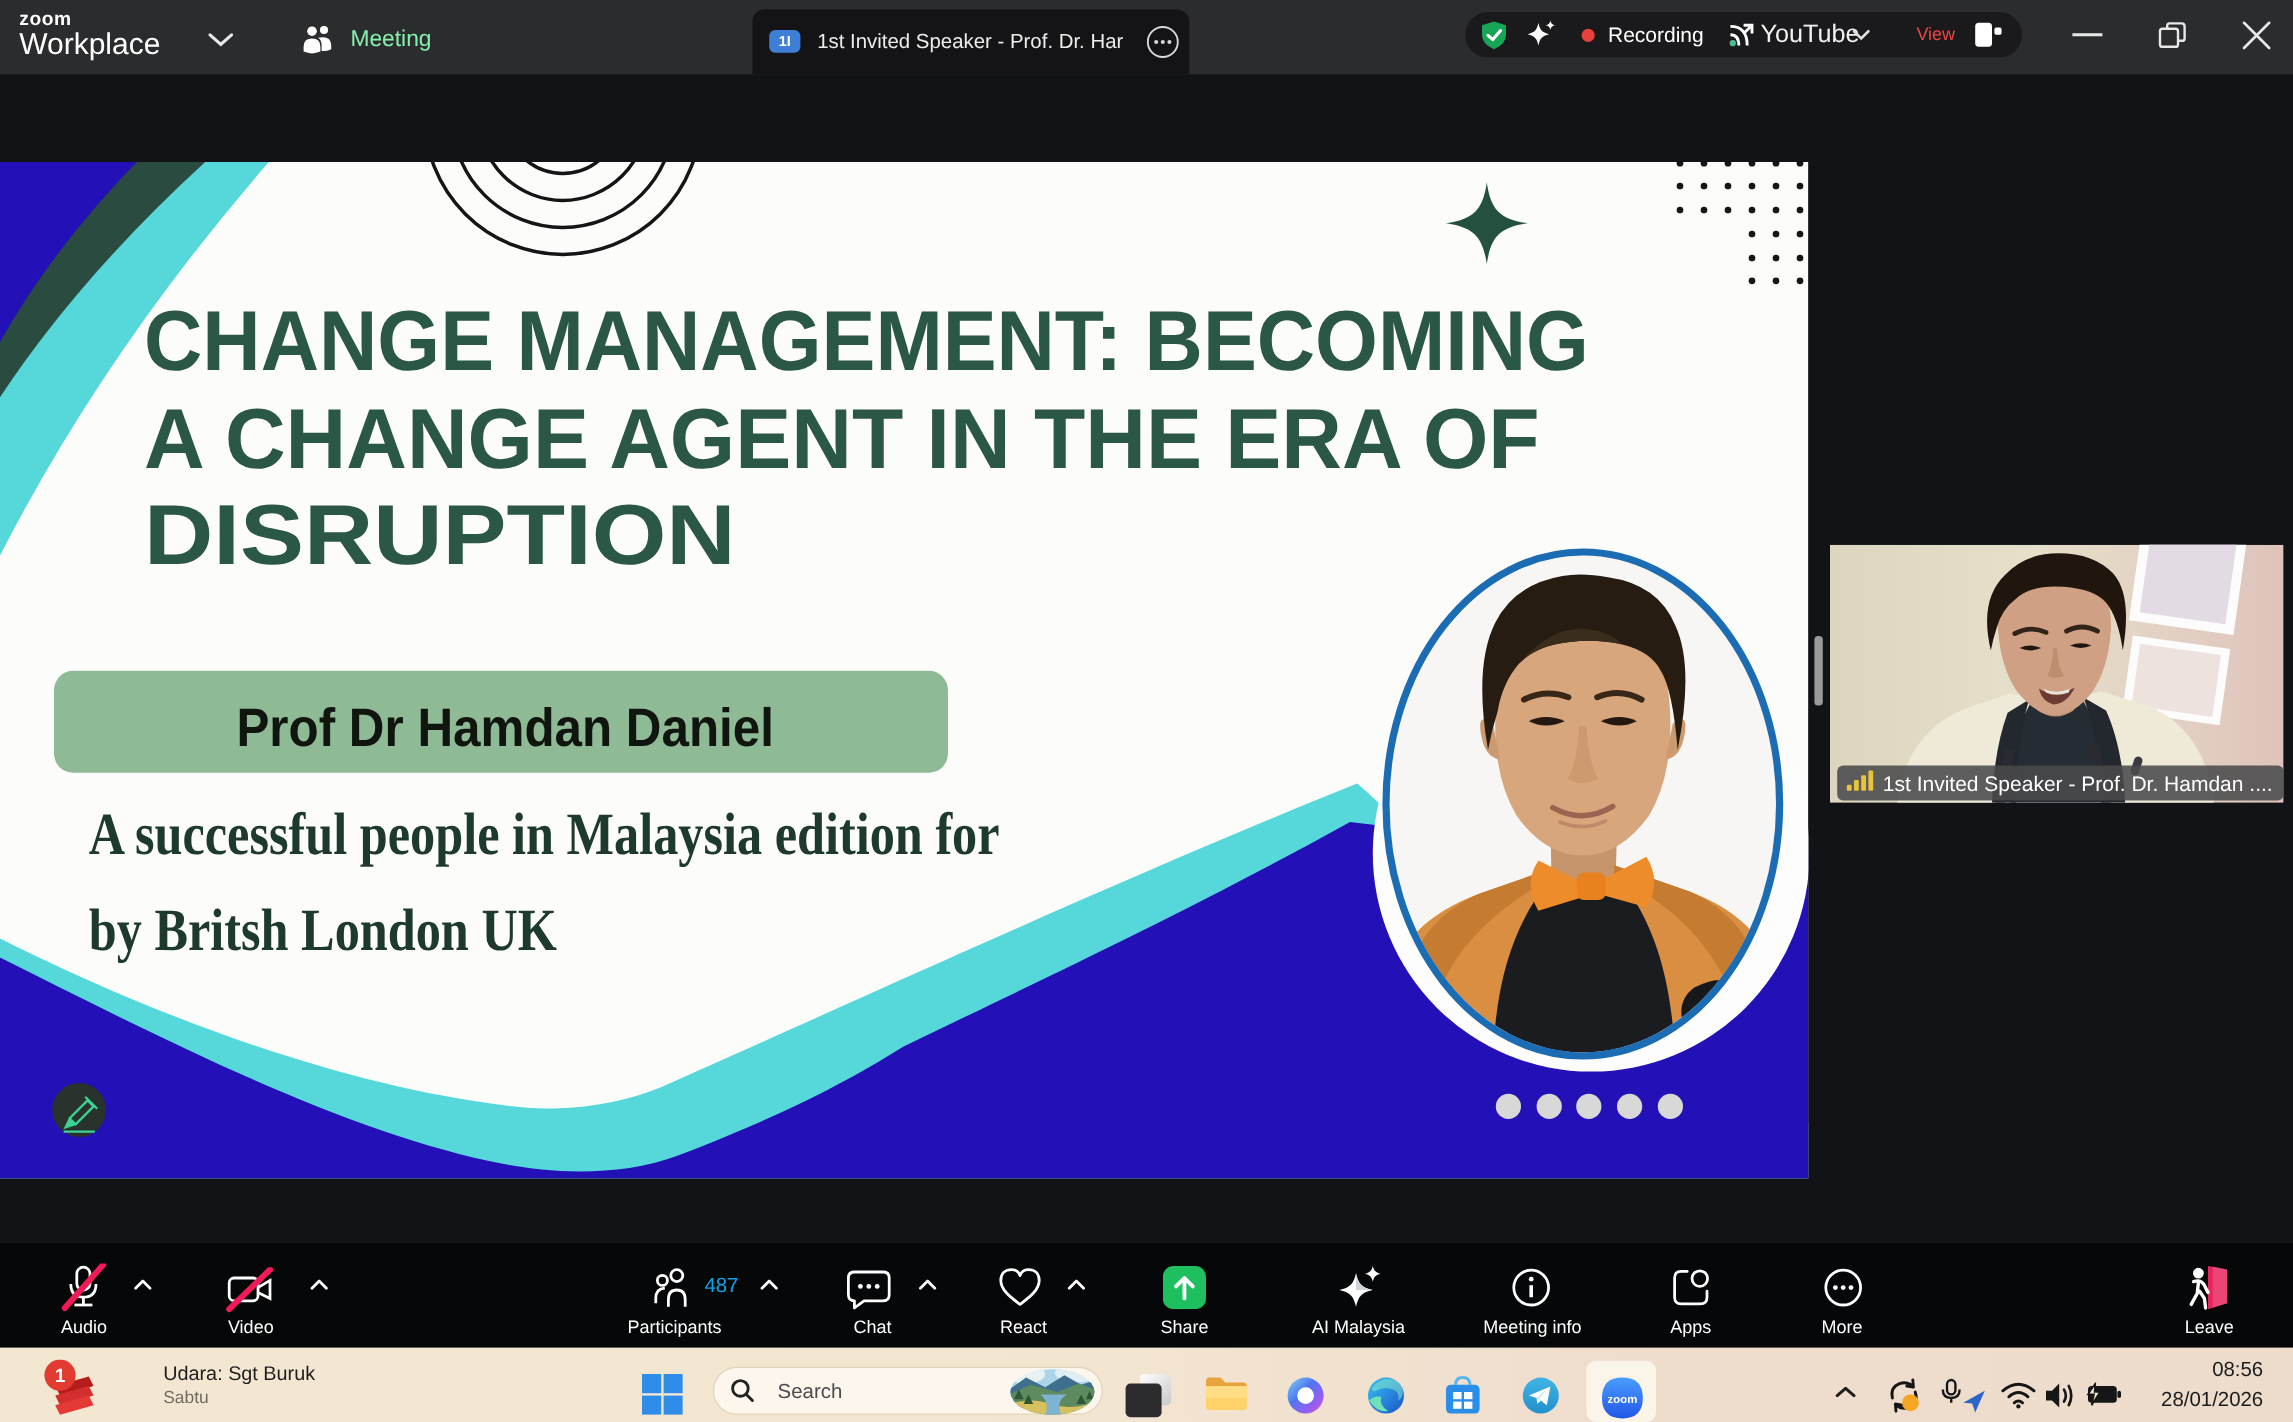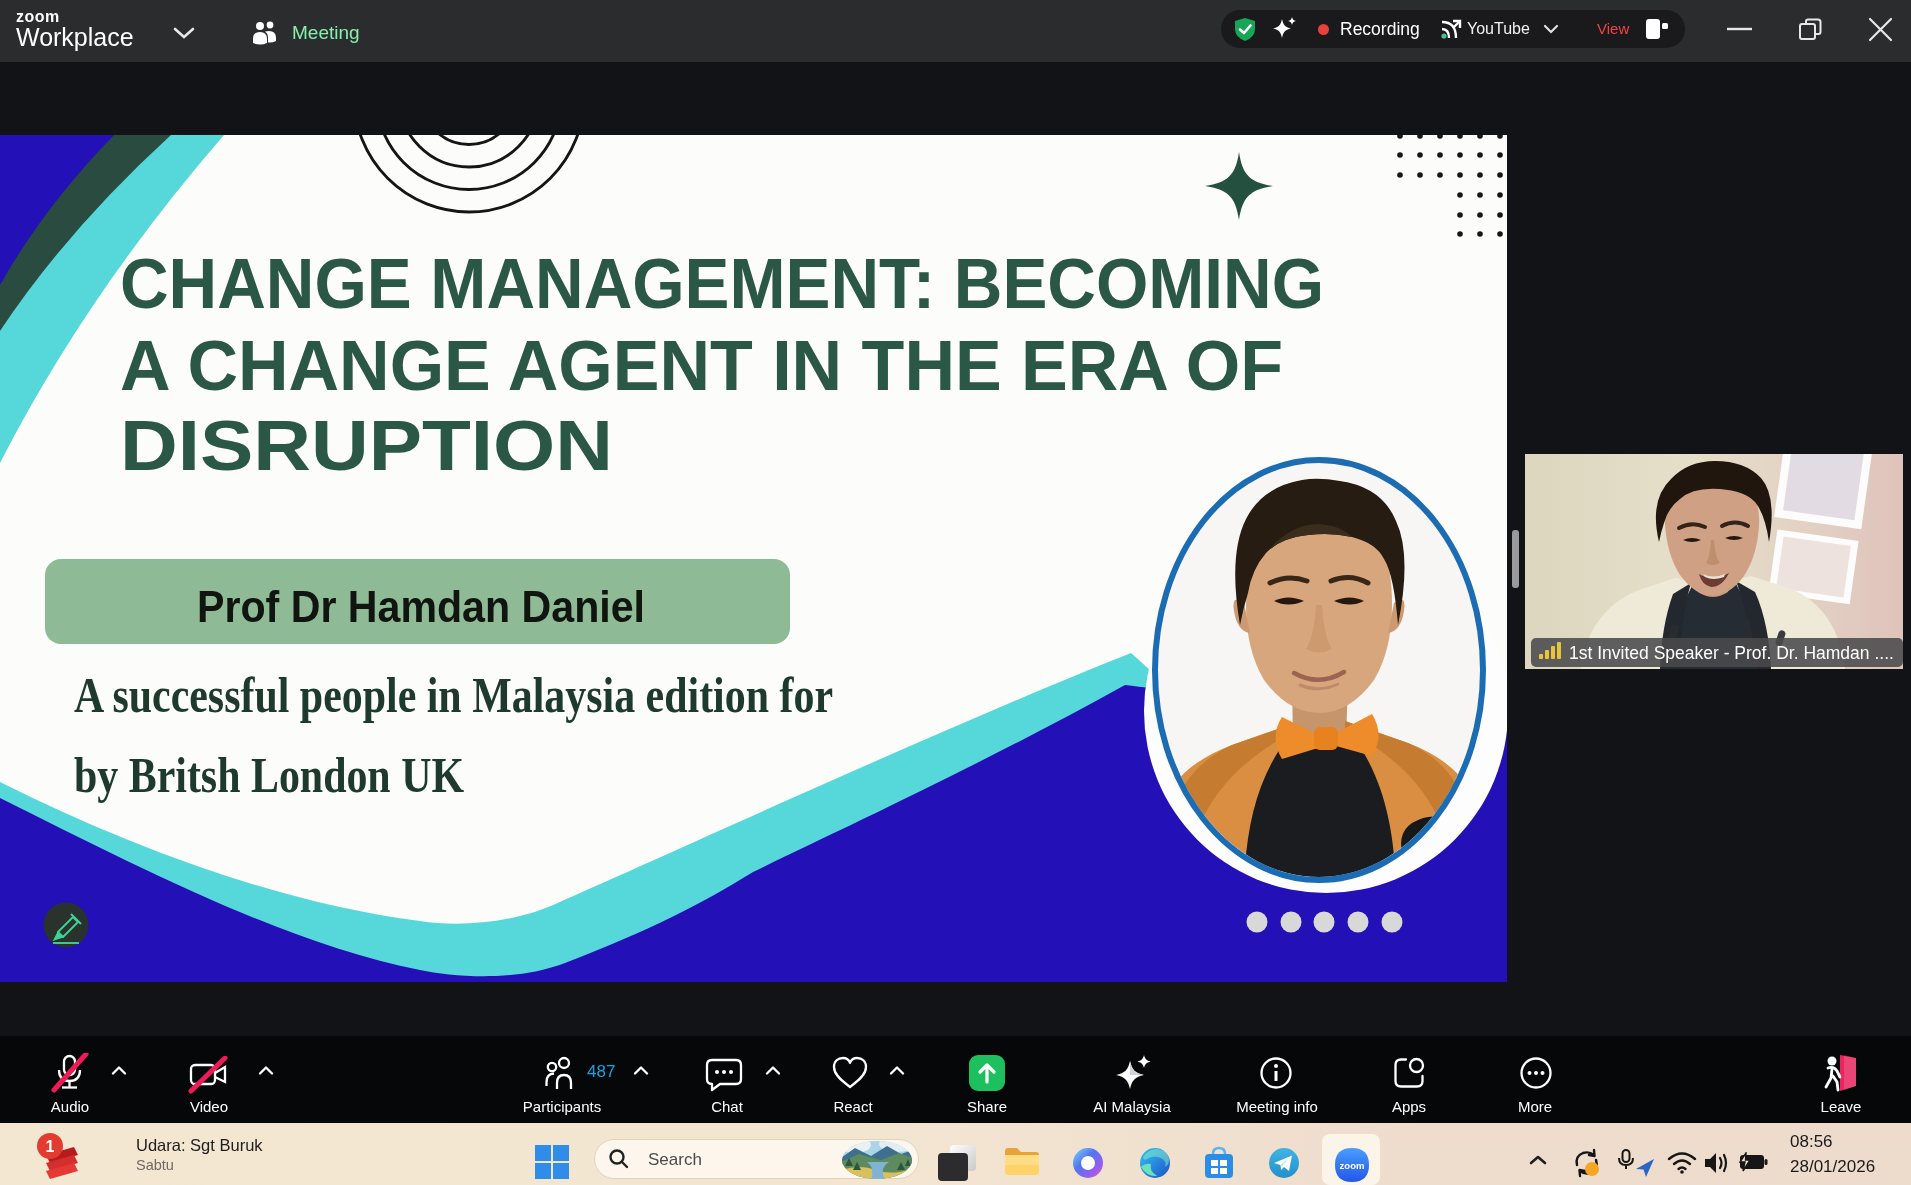--- a/index.html
+++ b/index.html
@@ -17,40 +17,50 @@
       <path d="M3 3 L12 11 L21 3" fill="none" stroke="#e8e8e8" stroke-width="2.6" stroke-linecap="round"></path>
     </svg>
   <svg class="abs" style="left:250px;top:20px" width="30" height="28" viewBox="0 0 30 28" fill="#fff">
     <circle cx="10" cy="6" r="4"></circle>
       <path d="M3 19 q0 -7 7 -7 q7 0 7 7 l0 4 q-7 3 -14 0 z"></path>
     <circle cx="20" cy="5" r="3.4"></circle>
       <path d="M19 11 q7 0 7 7 l0 3 q-4 2 -8 1.5 l0 -5 q0 -4 -3 -6 q2 -0.5 4 -0.5z"></path>
   </svg>
   <div class="abs" style="left:292px;top:22px;color:#86efac;font-size:19px">Meeting</div>
 
+  <div class="abs" style="left:627px;top:8px;width:364px;height:54px;background:#141416;border-radius:10px 10px 0 0">
+    <div class="abs" style="left:14px;top:17px;width:26px;height:19px;background:#3d7fd6;border-radius:5px;color:#fff;font-size:12px;font-weight:bold;text-align:center;line-height:19px">1I</div>
+    <div class="abs" style="left:54px;top:0;width:262px;height:54px;line-height:54px;color:#ececec;font-size:17px;overflow:hidden;white-space:nowrap">1st Invited Speaker - Prof. Dr. Har</div>
+    <svg class="abs" style="left:328px;top:13px" width="28" height="28" viewBox="0 0 28 28">
+      <circle cx="14" cy="14" r="12.5" fill="none" stroke="#d8d8d8" stroke-width="1.6"></circle>
+      <circle cx="8.5" cy="14" r="1.7" fill="#d8d8d8"></circle>
+        <circle cx="14" cy="14" r="1.7" fill="#d8d8d8"></circle>
+        <circle cx="19.5" cy="14" r="1.7" fill="#d8d8d8"></circle>
+    </svg>
+  </div>
 
   <div class="abs" style="left:1221px;top:10px;width:464px;height:38px;background:#1a1a1c;border-radius:19px">
     <svg class="abs" style="left:12px;top:7px" width="24" height="25" viewBox="0 0 24 25">
       <path d="M12 1 L22 4 L22 12 Q22 20 12 24 Q2 20 2 12 L2 4 Z" fill="#17a558"></path>
       <path d="M7 12.5 L11 16 L17.5 8.5" fill="none" stroke="#fff" stroke-width="2.6" stroke-linecap="round" stroke-linejoin="round"></path>
     </svg>
     <svg class="abs" style="left:50px;top:6px" width="27" height="27" viewBox="0 0 27 27" fill="#fff">
       <path d="M11 3 C12.2 9 14 11 20 12.5 C14 14 12.2 16 11 22 C9.8 16 8 14 2 12.5 C8 11 9.8 9 11 3 Z"></path>
       <path d="M21 1 C21.5 3.5 22.5 4.5 25 5 C22.5 5.5 21.5 6.5 21 9 C20.5 6.5 19.5 5.5 17 5 C19.5 4.5 20.5 3.5 21 1 Z"></path>
     </svg>
     <div class="abs" style="left:97px;top:13.5px;width:11px;height:11px;border-radius:50%;background:#e8413c"></div>
     <div class="abs" style="left:119px;top:0;height:38px;line-height:38px;color:#ffffff;font-size:17.5px">Recording</div>
     <svg class="abs" style="left:219px;top:9px" width="22" height="21" viewBox="0 0 22 21">
       <circle cx="4" cy="17" r="2.6" fill="#4dbd8e"></circle>
       <path d="M2 10 Q9 10 9 19" fill="none" stroke="#fff" stroke-width="2.4"></path>
       <path d="M2 3 Q16 3 16 19" fill="none" stroke="#fff" stroke-width="2.4"></path>
       <path d="M13 2 L20 2 L20 9" fill="none" stroke="#fff" stroke-width="2.4"></path>
       <path d="M20 2 L13 9" stroke="#fff" stroke-width="2.4"></path>
     </svg>
-    <div class="abs" style="left:246px;top:0;height:38px;line-height:38px;color:#f2f2f2;font-size:16px">YouTube</div>
+    <div class="abs" style="left:246px;top:0;height:38px;line-height:38px;color:#f2f2f2;font-size:21px">YouTube</div>
     <svg class="abs" style="left:322px;top:14px" width="16" height="10" viewBox="0 0 16 10">
         <path d="M2 2 L8 8 L14 2" fill="none" stroke="#e0e0e0" stroke-width="2.2" stroke-linecap="round"></path>
       </svg>
     <div class="abs" style="left:376px;top:0;height:38px;line-height:38px;color:#ef4444;font-size:15px">View</div>
     <svg class="abs" style="left:424px;top:8px" width="24" height="22" viewBox="0 0 24 22">
       <rect x="1" y="1" width="14" height="20" rx="3" fill="#fff"></rect>
       <rect x="17" y="5" width="6" height="6" rx="1.5" fill="#fff"></rect>
     </svg>
   </div>
 
@@ -497,14 +507,14 @@
   </svg>
   <svg class="abs" style="left:1702px;top:27px" width="28" height="26" viewBox="0 0 28 26">
     <path d="M3 9 L8 9 L14 3 L14 23 L8 17 L3 17 Z" fill="#161616"></path>
     <path d="M18 8 Q21 13 18 18 M22 5 Q26 13 22 21" fill="none" stroke="#161616" stroke-width="2.2" stroke-linecap="round"></path>
   </svg>
   <svg class="abs" style="left:1736px;top:29px" width="32" height="20" viewBox="0 0 32 20">
     <rect x="4" y="3" width="24" height="14" rx="3" fill="#161616"></rect>
     <rect x="28.5" y="7" width="3" height="6" rx="1.5" fill="#161616"></rect>
     <path d="M10 1 L4 10 L9 10 L7 19 L14 8 L9.5 8 Z" fill="#f2e6d2" stroke="#161616" stroke-width="1.4"></path>
   </svg>
-  <div class="abs" style="left:1790px;top:6px;width:96px;height:50px;color:#1b1b1b;font-size:17px;line-height:25px">08:56<br>28/01/2026</div>
+  <div class="abs" style="left:1790px;top:6px;width:96px;height:50px;color:#1b1b1b;font-size:17px;text-align:right;line-height:25px">08:56<br>28/01/2026</div>
 </div>
 
 </body></html>

